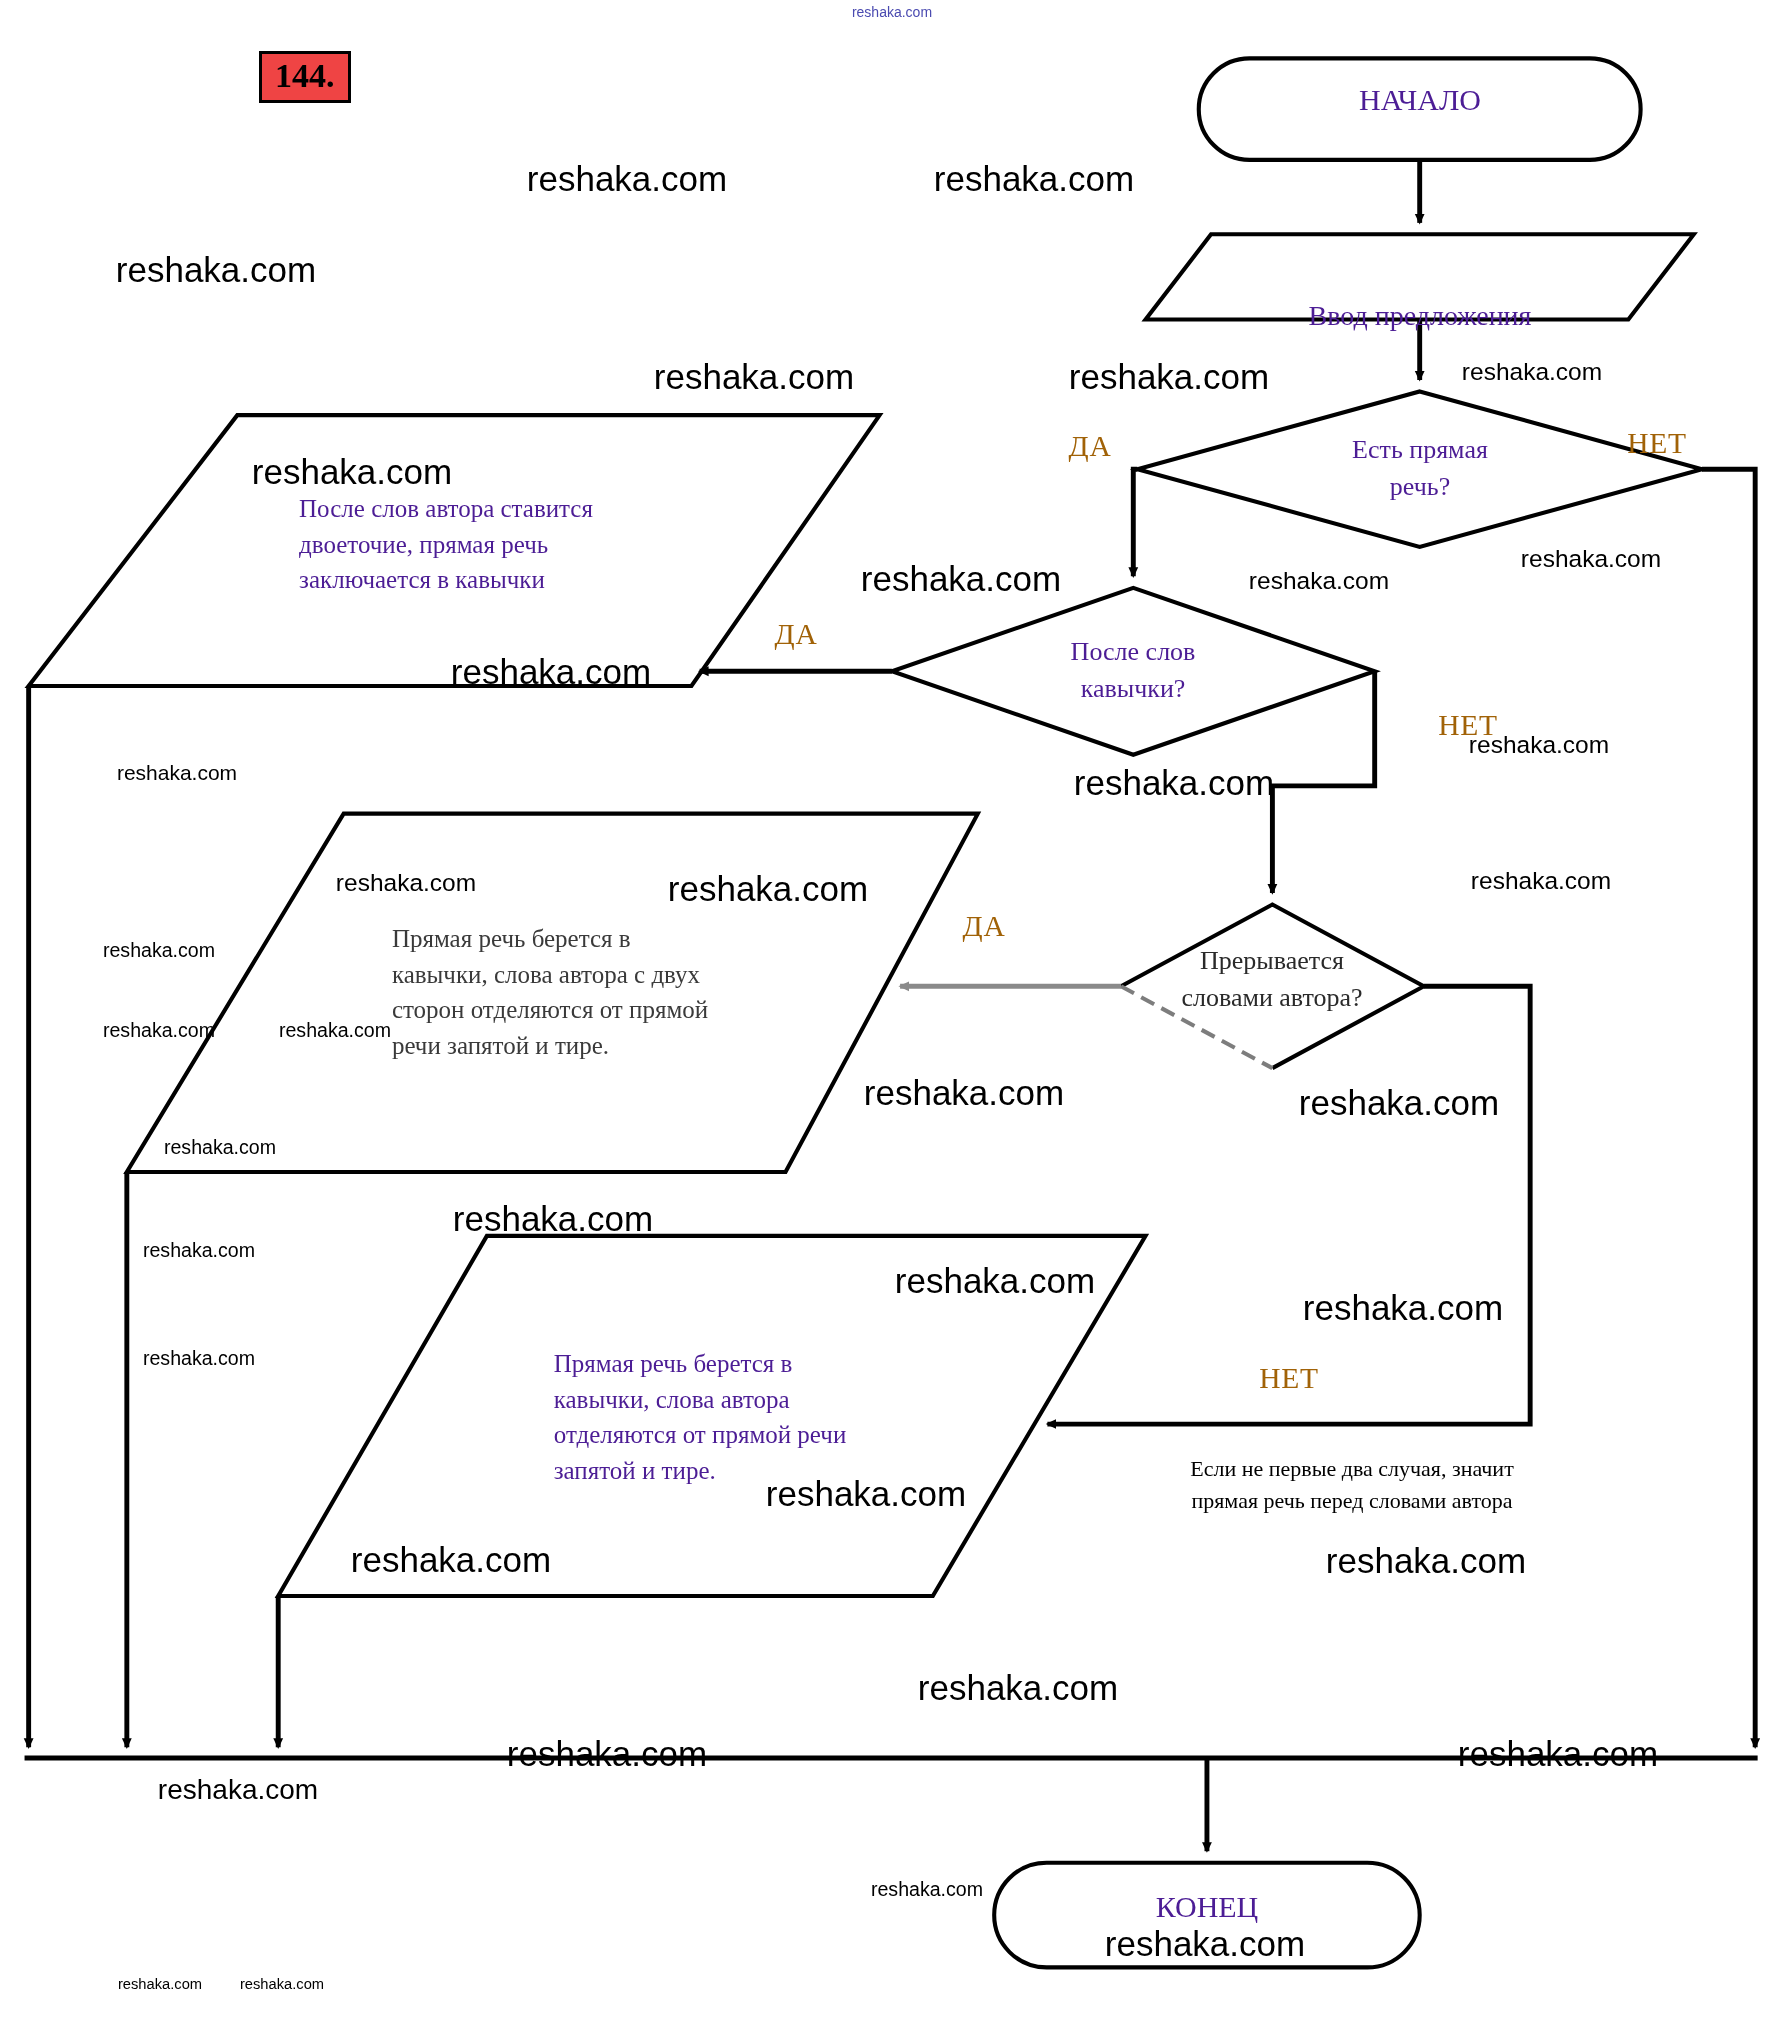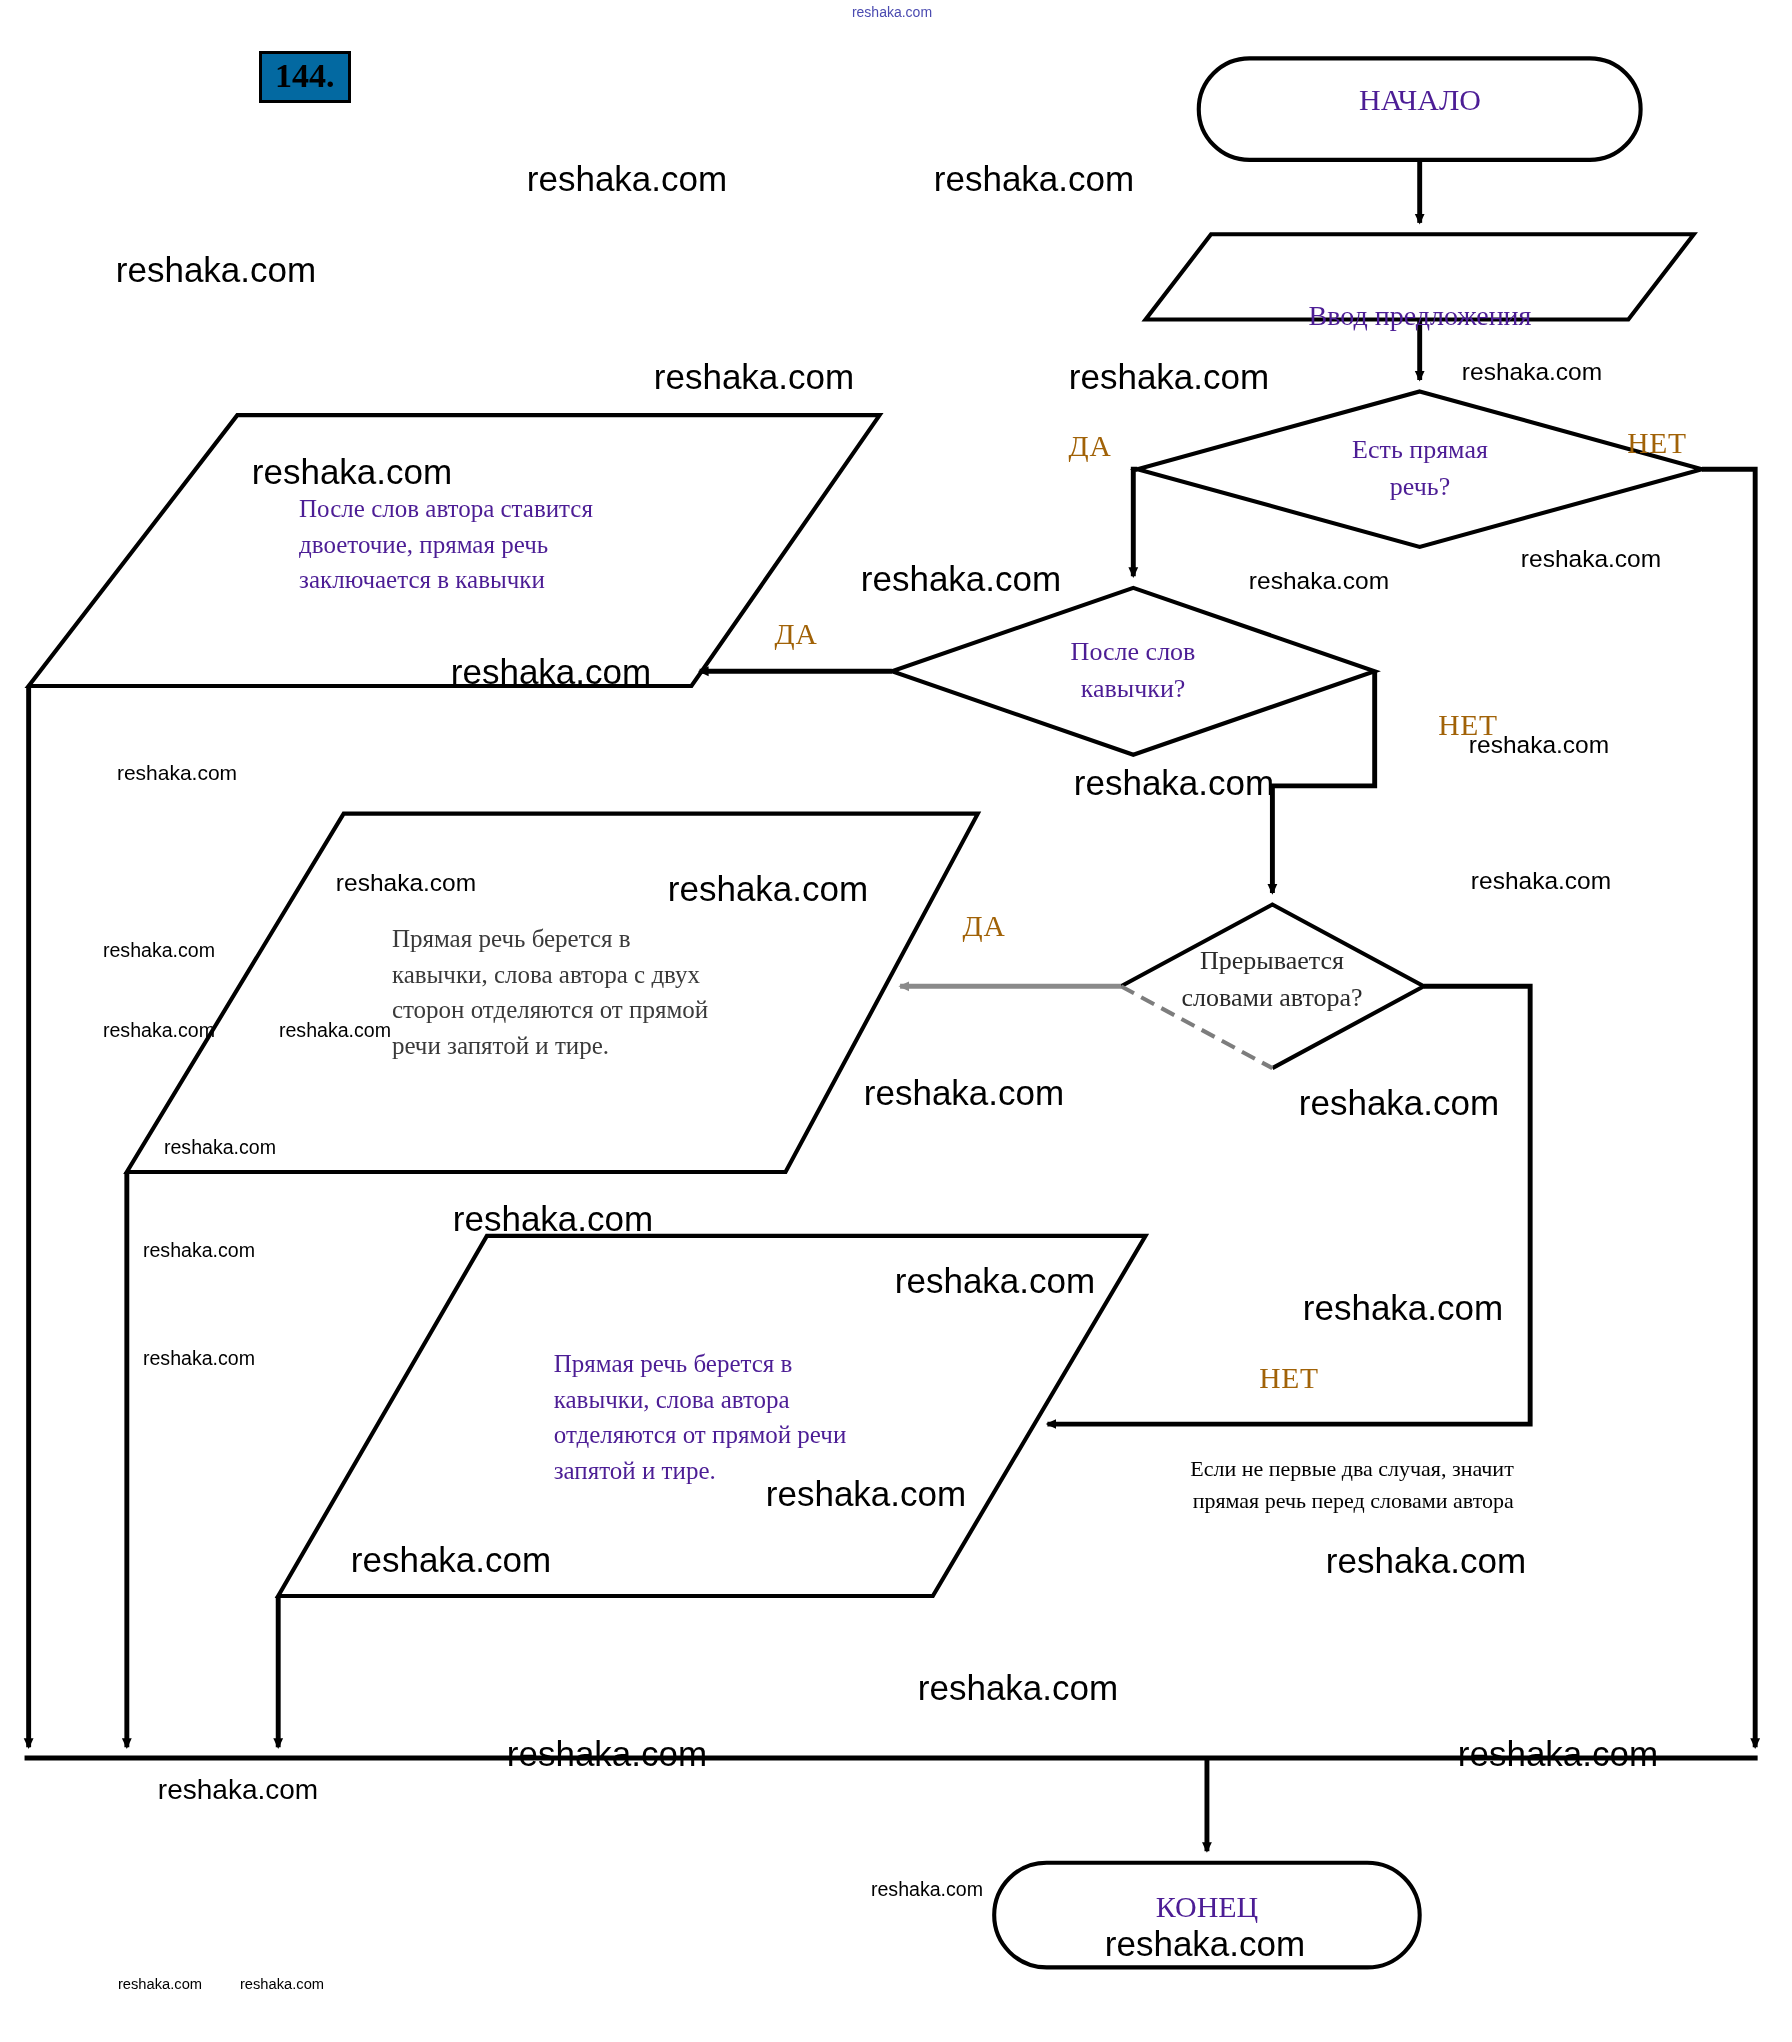--- a/index.html
+++ b/index.html
@@ -6,24 +6,24 @@
   body{font-family:"Liberation Serif",serif;}
   #stage{position:relative;width:1792px;height:2043px;background:#fff;overflow:hidden;}
   #svg{position:absolute;left:0;top:0;width:1792px;height:2043px;}
   .wm{position:absolute;color:#000;font-family:"Liberation Sans",sans-serif;white-space:nowrap;
       transform:translate(-50%,-50%);pointer-events:none;}
   .wm-top{color:#4a4ab0;font-size:14px;}
   .nodetext{position:absolute;transform:translate(-50%,-50%);text-align:center;
             font-family:"Liberation Serif",serif;white-space:pre-line;line-height:1.42;color:#4c1d95;}
   .yn{position:absolute;transform:translate(-50%,-50%);font-family:"Liberation Serif",serif;
       font-size:29.5px;color:#a16207;letter-spacing:0.8px;}
-  .numbox{position:absolute;border:3.3px solid #000;background:#0369a1;
+  .numbox{position:absolute;border:3.3px solid #000;background:#ef4444;
           font-family:"Liberation Serif",serif;font-weight:bold;font-size:34px;
           padding:3.3px 13px 4.9px 13px;color:#000;}
-  .leftnote{position:absolute;transform:translate(-50%,-50%);text-align:right;
+  .leftnote{position:absolute;transform:translate(-50%,-50%);text-align:center;
             font-family:"Liberation Serif",serif;font-size:22px;line-height:1.45;white-space:pre-line;}
 </style>
 </head>
 <body>
 
 <div id="stage">
 
   <svg id="svg" viewBox="0 0 2190 2496">
     <defs>
       <marker id="ah" markerWidth="14" markerHeight="14" refX="11" refY="7" orient="auto" markerUnits="userSpaceOnUse">

